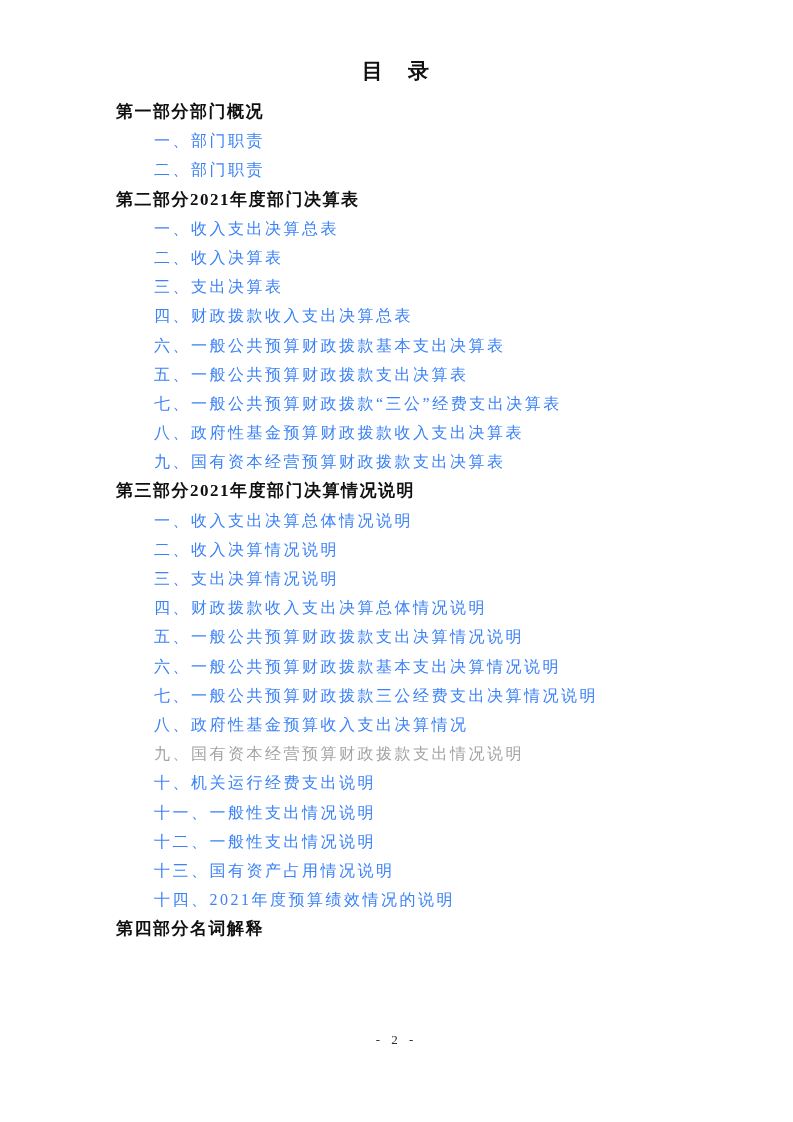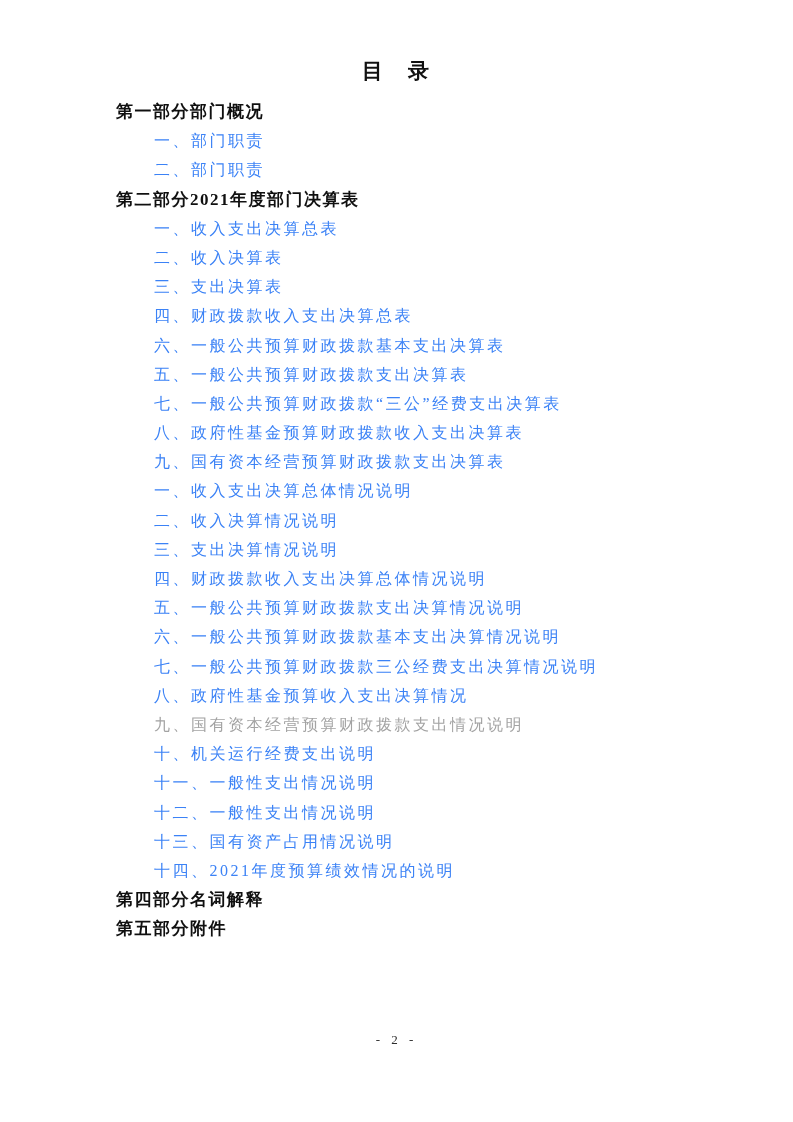--- a/index.html
+++ b/index.html
@@ -80,32 +80,32 @@
       <div class="toc-line part">第二部分2021年度部门决算表</div>
       <div class="toc-line item">一、收入支出决算总表</div>
       <div class="toc-line item">二、收入决算表</div>
       <div class="toc-line item">三、支出决算表</div>
       <div class="toc-line item">四、财政拨款收入支出决算总表</div>
       <div class="toc-line item">六、一般公共预算财政拨款基本支出决算表</div>
       <div class="toc-line item">五、一般公共预算财政拨款支出决算表</div>
       <div class="toc-line item">七、一般公共预算财政拨款“三公”经费支出决算表</div>
       <div class="toc-line item">八、政府性基金预算财政拨款收入支出决算表</div>
       <div class="toc-line item">九、国有资本经营预算财政拨款支出决算表</div>
+      <div class="toc-line part">第三部分2021年度部门决算情况说明</div>
       <div class="toc-line item">一、收入支出决算总体情况说明</div>
       <div class="toc-line item">二、收入决算情况说明</div>
       <div class="toc-line item">三、支出决算情况说明</div>
       <div class="toc-line item">四、财政拨款收入支出决算总体情况说明</div>
       <div class="toc-line item">五、一般公共预算财政拨款支出决算情况说明</div>
       <div class="toc-line item">六、一般公共预算财政拨款基本支出决算情况说明</div>
       <div class="toc-line item">七、一般公共预算财政拨款三公经费支出决算情况说明</div>
       <div class="toc-line item">八、政府性基金预算收入支出决算情况</div>
       <div class="toc-line item muted">九、国有资本经营预算财政拨款支出情况说明</div>
       <div class="toc-line item">十、机关运行经费支出说明</div>
       <div class="toc-line item">十一、一般性支出情况说明</div>
       <div class="toc-line item">十二、一般性支出情况说明</div>
       <div class="toc-line item">十三、国有资产占用情况说明</div>
       <div class="toc-line item">十四、2021年度预算绩效情况的说明</div>
       <div class="toc-line part">第四部分名词解释</div>
-      <div class="toc-line part">第五部分附件</div>
     </div>
 
   <div class="page-footer">- 2 -</div>
 </div>
 
 </body></html>

